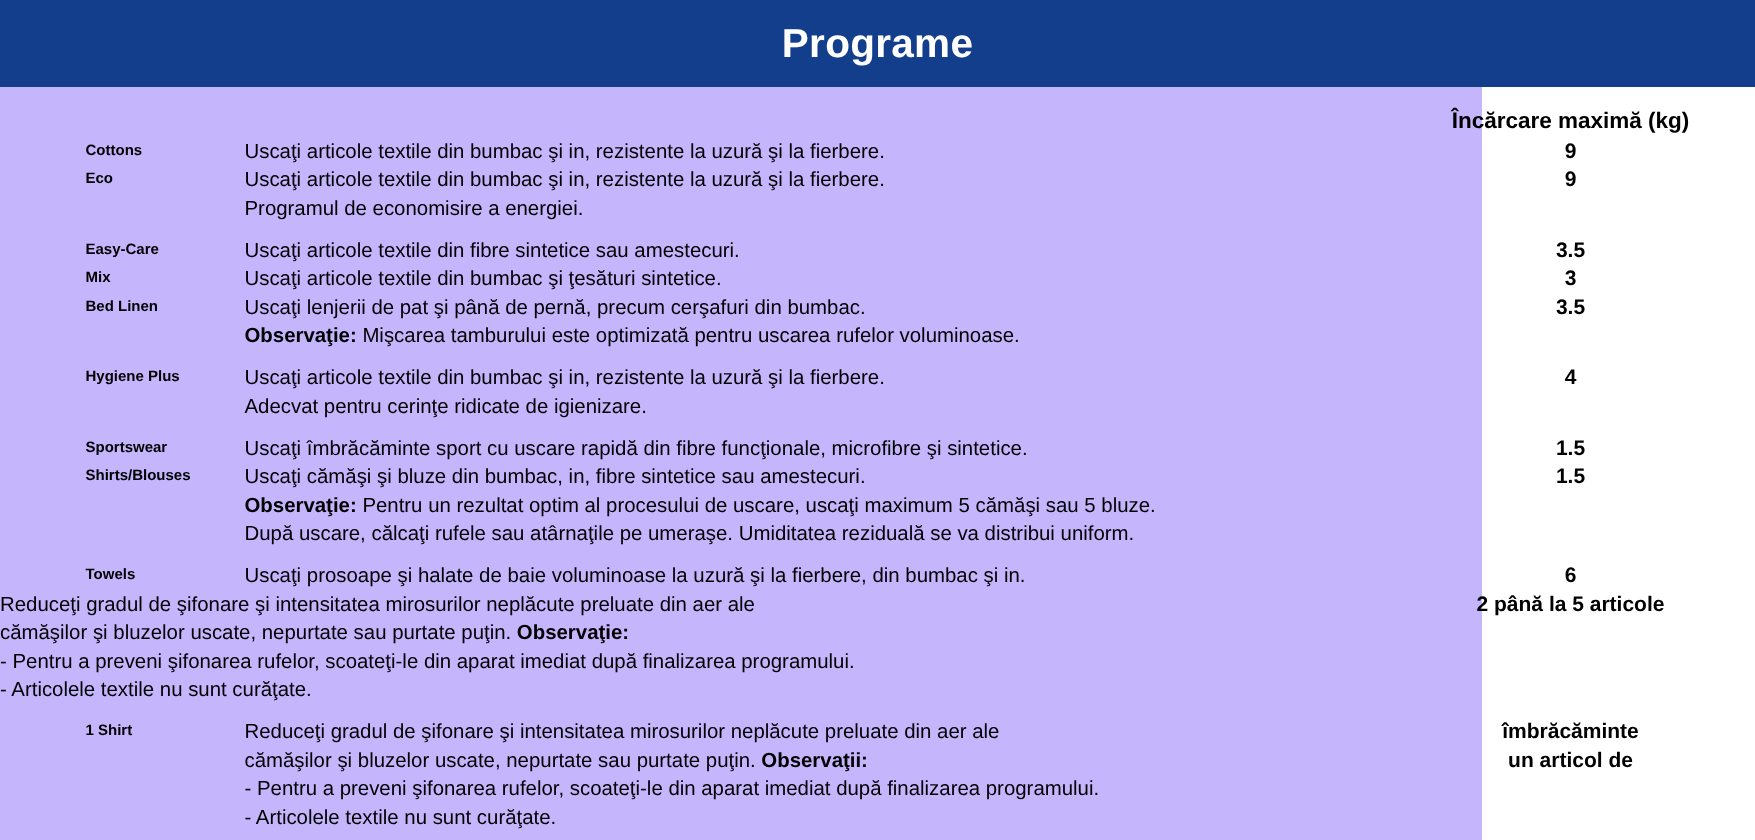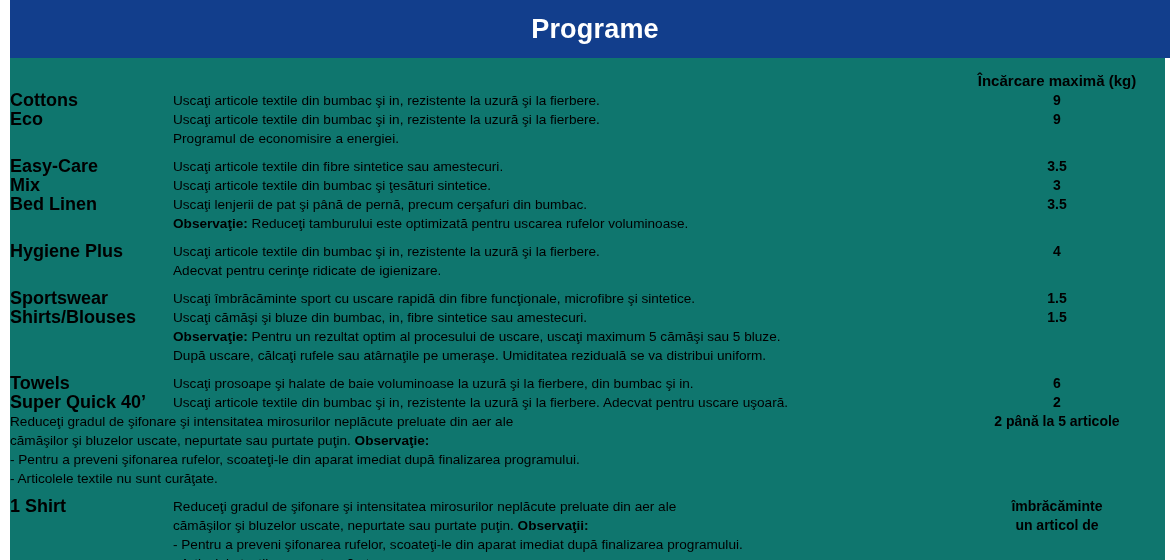--- a/index.html
+++ b/index.html
@@ -9,24 +9,23 @@
   }
   body {
     width: 1170px;
     height: 560px;
     background: #ffffff;
     font-family: "Liberation Sans", sans-serif;
     overflow: hidden;
   }
   #page {
     position: relative;
-    width: 1155px;
+    width: 988px;
     height: 560px;
-    background: #0f766e;
-    margin-left: 10px;
+    background: #c4b5fd;
   }
 
   
   .header-bar {
     position: absolute;
     left: 0;
     top: 0;
     width: 1170px;
     height: 58px;
     background: #123e8c;
@@ -76,22 +75,23 @@
     align-items: flex-start;
     min-height: 19px;
   }
   .row.gap {
     margin-top: 9px;
   }
 
   .col-name {
     width: 163px;
     flex: 0 0 163px;
+    padding-left: 57px;
     box-sizing: border-box;
-    font-size: 18px;
+    font-size: 10px;
     font-weight: bold;
     color: #000000;
     line-height: 19px;
     white-space: nowrap;
   }
 
   .col-desc {
     flex: 1 1 auto;
     width: 720px;
     font-size: 13.6px;
@@ -170,21 +170,21 @@
             <div class="line"><span>Uscaţi articole textile din bumbac şi ţesături sintetice.</span></div>
           </div>
           <div class="col-load">
             <div class="line">3</div>
           </div>
         </div>
         <div class="row">
           <div class="col-name">Bed Linen</div>
           <div class="col-desc">
             <div class="line"><span>Uscaţi lenjerii de pat şi până de pernă, precum cerşafuri din bumbac.</span></div>
-            <div class="line"><b>Observaţie:</b><span> Reduceţi tamburului este optimizată pentru uscarea rufelor voluminoase.</span></div>
+            <div class="line"><b>Observaţie:</b><span> Mişcarea tamburului este optimizată pentru uscarea rufelor voluminoase.</span></div>
           </div>
           <div class="col-load">
             <div class="line">3.5</div>
           </div>
         </div>
         <div class="row gap">
           <div class="col-name">Hygiene Plus</div>
           <div class="col-desc">
             <div class="line"><span>Uscaţi articole textile din bumbac şi in, rezistente la uzură şi la fierbere.</span></div>
             <div class="line"><span>Adecvat pentru cerinţe ridicate de igienizare.</span></div>
@@ -213,29 +213,20 @@
             <div class="line">1.5</div>
           </div>
         </div>
         <div class="row gap">
           <div class="col-name">Towels</div>
           <div class="col-desc">
             <div class="line"><span>Uscaţi prosoape şi halate de baie voluminoase la uzură şi la fierbere, din bumbac şi in.</span></div>
           </div>
           <div class="col-load">
             <div class="line">6</div>
-          </div>
-        </div>
-        <div class="row">
-          <div class="col-name">Super Quick 40’</div>
-          <div class="col-desc">
-            <div class="line"><span>Uscaţi articole textile din bumbac şi in, rezistente la uzură şi la fierbere. Adecvat pentru uscare uşoară.</span></div>
-          </div>
-          <div class="col-load">
-            <div class="line">2</div>
           </div>
         </div>
         <div class="row">
           <div class="col-desc">
             <div class="line"><span>Reduceţi gradul de şifonare şi intensitatea mirosurilor neplăcute preluate din aer ale</span></div>
             <div class="line"><span>cămăşilor şi bluzelor uscate, nepurtate sau purtate puţin. </span><b>Observaţie:</b></div>
             <div class="line"><span>- Pentru a preveni şifonarea rufelor, scoateţi-le din aparat imediat după finalizarea programului.</span></div>
             <div class="line"><span>- Articolele textile nu sunt curăţate.</span></div>
           </div>
           <div class="col-load">

